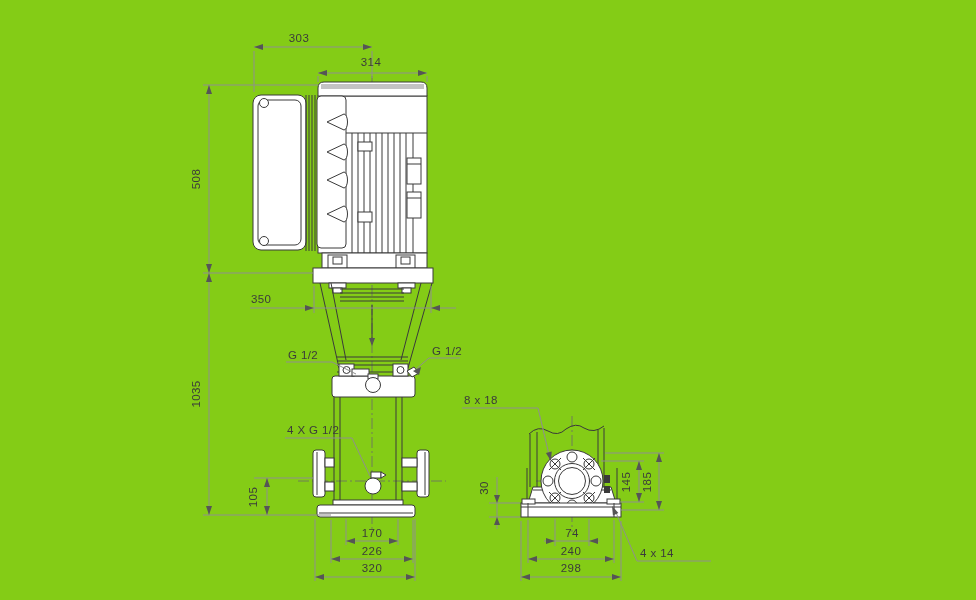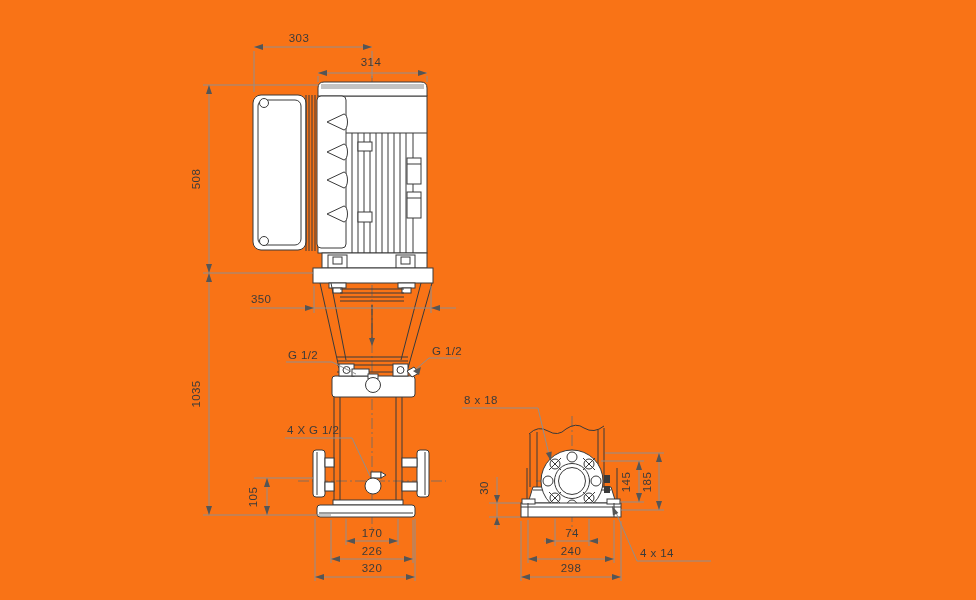--- a/index.html
+++ b/index.html
@@ -1,16 +1,16 @@
 <!DOCTYPE html>
 <html><head>
 <meta charset="utf-8">
 <style>
   html,body{margin:0;padding:0;background:#fff;}
-  #stage{position:relative;width:976px;height:600px;background:#f97316;overflow:hidden;
+  #stage{position:relative;width:976px;height:600px;background:#84cc16;overflow:hidden;
          font-family:"Liberation Sans", sans-serif;text-align:center;}
   svg{display:block;}
   .part{stroke:#3a3a3a;stroke-width:1;fill:none;}
   .partf{stroke:#3a3a3a;stroke-width:1;fill:#ffffff;}
   .dim{stroke:#8f8f8f;stroke-width:1;fill:none;}
   .cl{stroke:#6a6a6a;stroke-width:0.8;fill:none;stroke-dasharray:11 3 2 3;}
   .arr{fill:#555555;stroke:none;}
   .dtext{font-size:11.5px;fill:#3b3b3b;letter-spacing:0.4px;}
   .shade{fill:#c3c3c3;stroke:none;}
   .dk{fill:#3a3a3a;stroke:none;}

